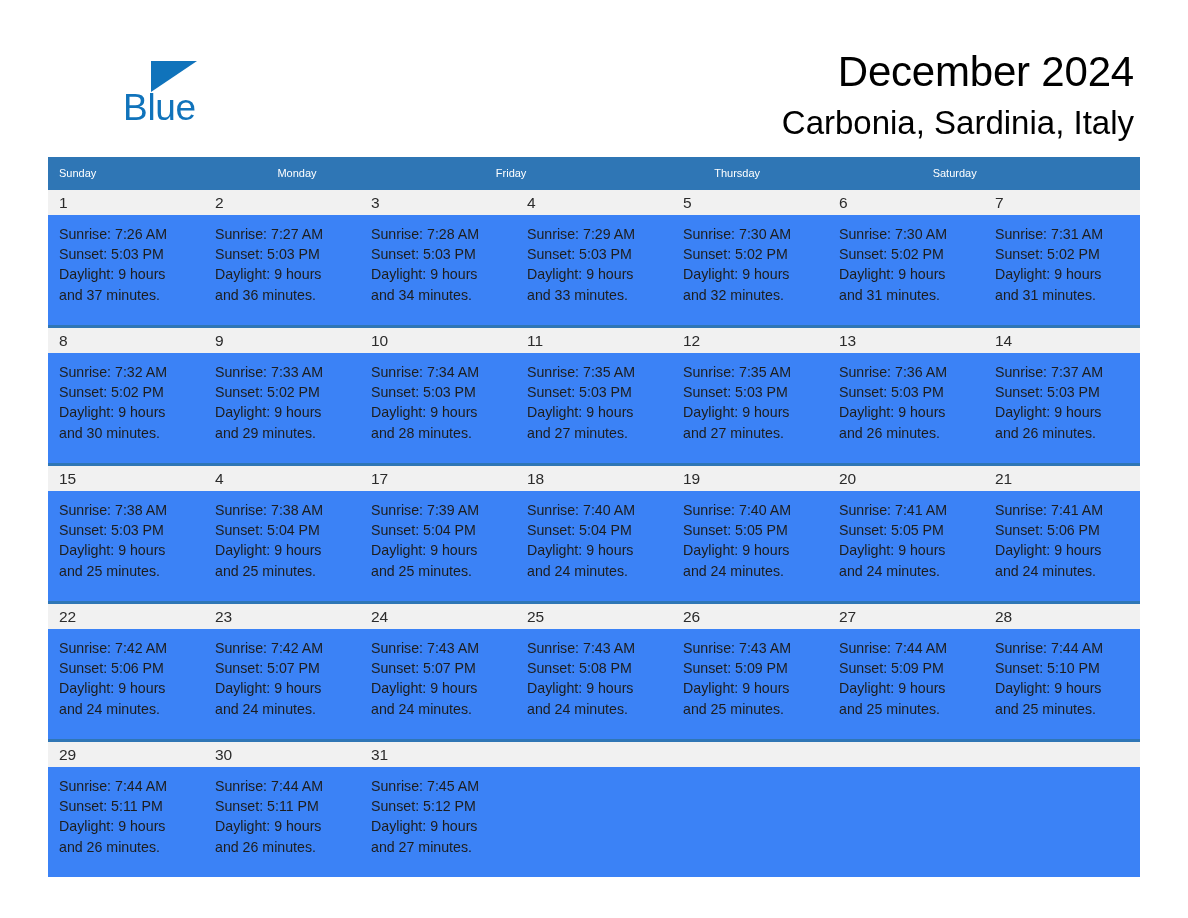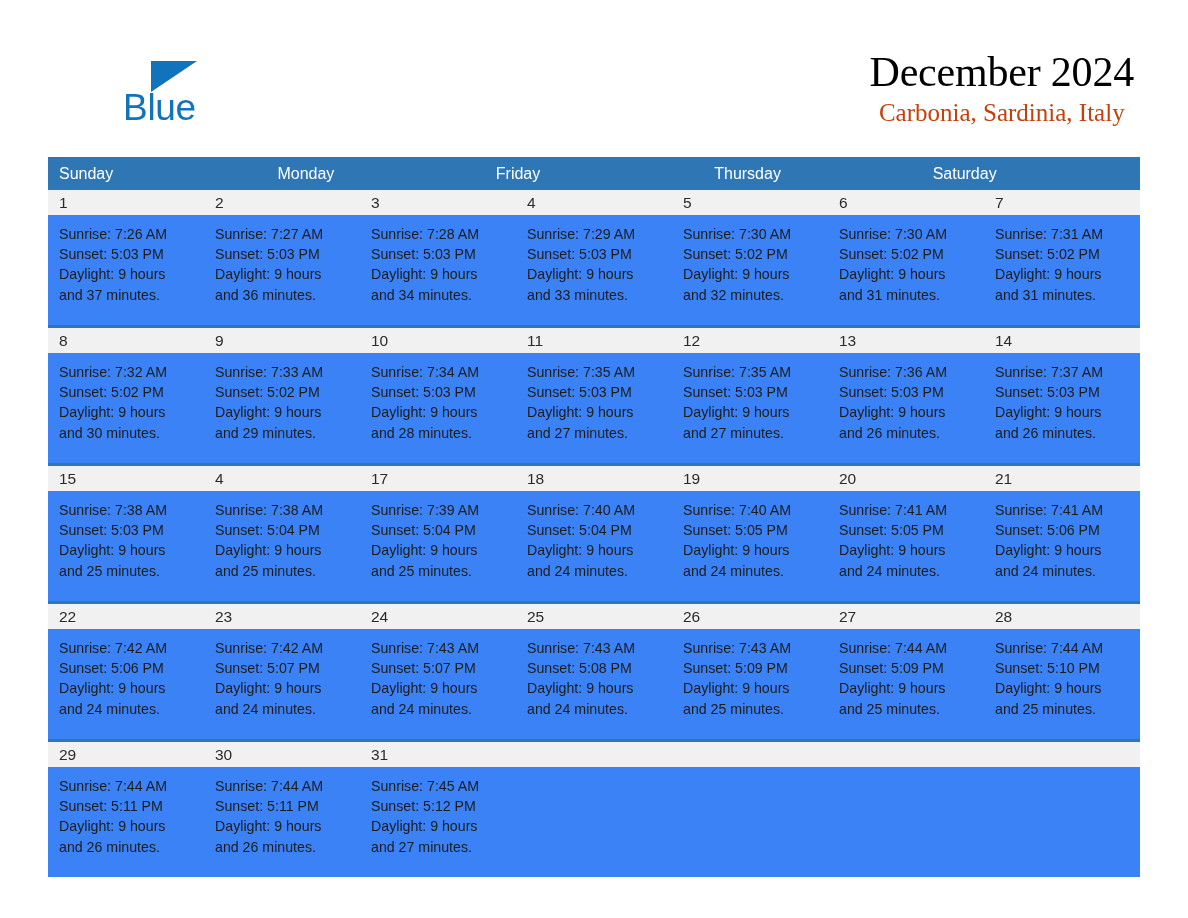--- a/index.html
+++ b/index.html
@@ -65,36 +65,35 @@
     line-height: 40px;
     color: #1073bb;
     letter-spacing: -0.3px;
     font-family: "Liberation Sans", sans-serif;
   }
 
   .title-block {
     position: absolute;
     right: 54px;
     top: 46px;
-    text-align: center;
-    font-family: Liberation Serif, serif;
+    text-align: right;
   }
   .month-title {
     font-size: 42px;
     line-height: 52px;
     color: #000000;
     font-weight: normal;
     letter-spacing: -0.2px;
     white-space: nowrap;
   }
   .location-title {
-    margin-top: 0;
-    font-size: 25px;
+    margin-top: 10px;
+    font-size: 33px;
     line-height: 30px;
-    color: #c2410c;
+    color: #000000;
     font-weight: normal;
     white-space: nowrap;
   }
 
   
   .calendar {
     position: absolute;
     left: 48px;
     top: 157px;
     width: 1092px;
@@ -102,21 +101,21 @@
 
   .weekday-row {
     display: flex;
     width: 100%;
     background: #2f76b5;
     height: 33px;
   }
   .weekday-cell {
     flex: 1 1 0;
     color: #ffffff;
-    font-size: 16px;
+    font-size: 11px;
     line-height: 33px;
     padding-left: 11px;
     box-sizing: border-box;
     white-space: nowrap;
     overflow: hidden;
   }
 
   .week-row {
     width: 100%;
   }

